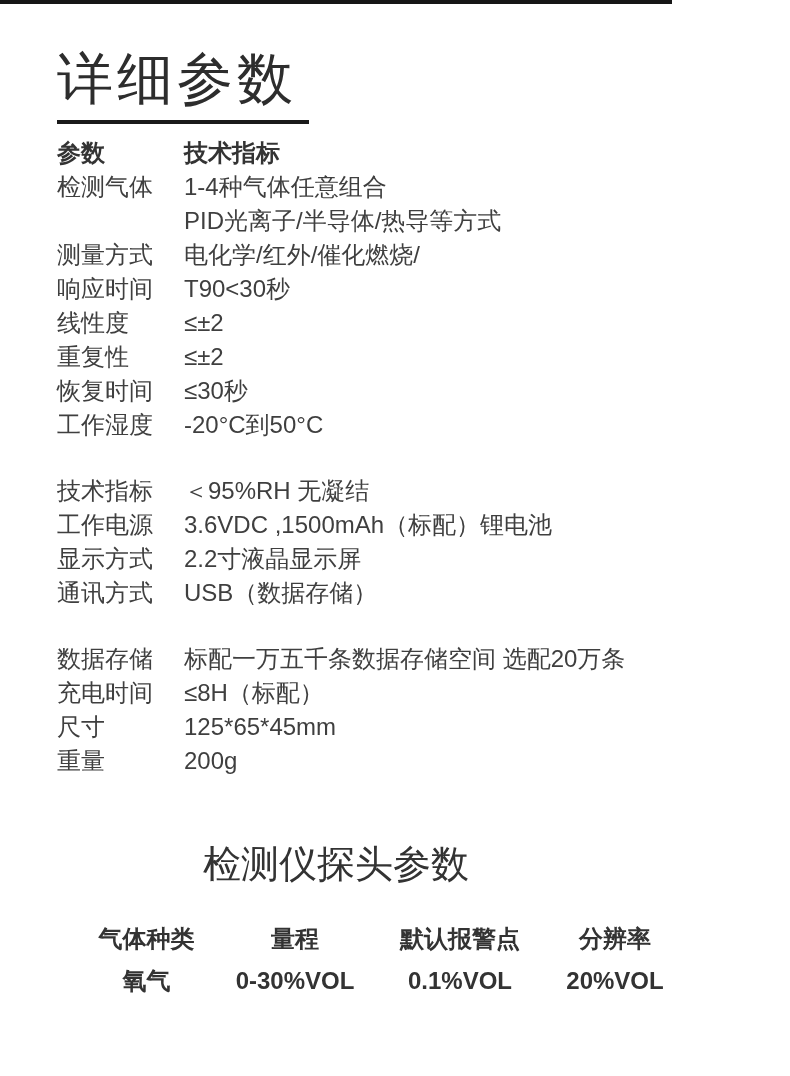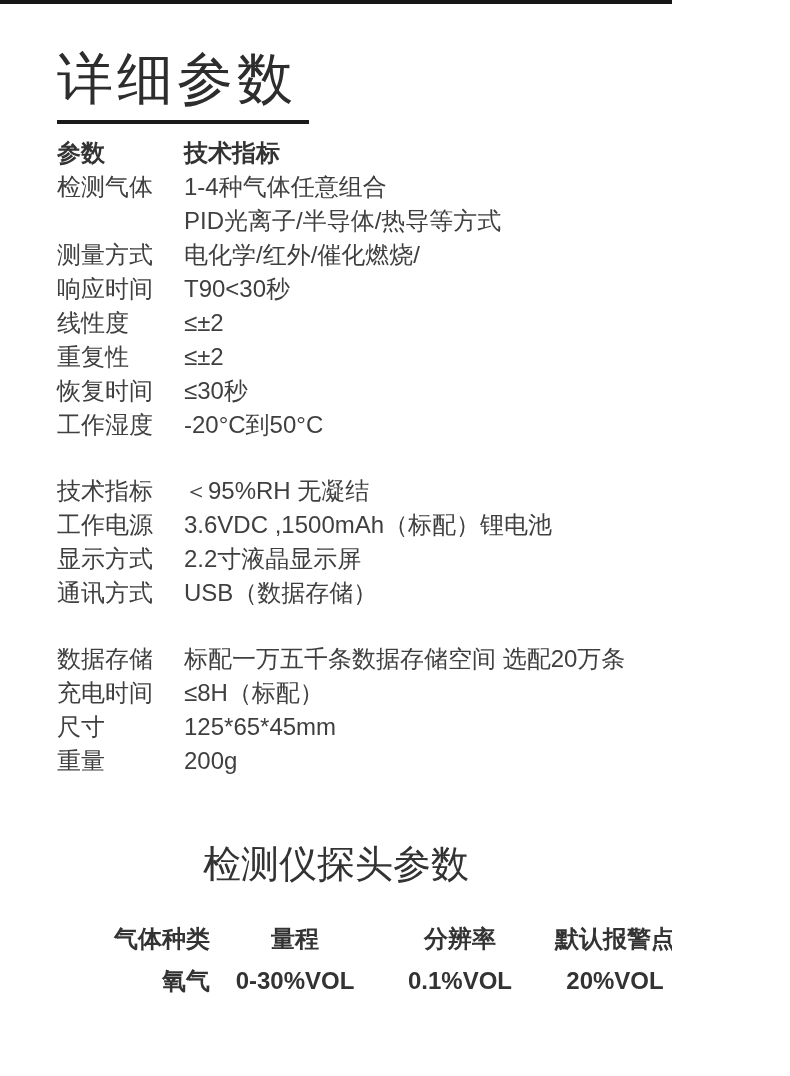--- a/index.html
+++ b/index.html
@@ -85,21 +85,21 @@
     display: grid;
     grid-template-columns: 140px 170px 160px 150px;
     height: 42px;
     align-items: center;
   }
   .probe-cell {
     text-align: center;
     white-space: nowrap;
   }
   .probe-cell.first {
-    text-align: right;
+    text-align: center;
     padding-left: 13px;
   }
 </style>
 </head>
 <body>
 
 <div class="page">
 
   <div class="top-divider"></div>
 
@@ -198,22 +198,22 @@
 
     </div>
   </div>
 
   <h2 class="section-title">检测仪探头参数</h2>
 
   <div class="probe-table">
     <div class="probe-row">
       <span class="probe-cell first">气体种类</span>
       <span class="probe-cell">量程</span>
+      <span class="probe-cell">默认报警点</span>
       <span class="probe-cell">分辨率</span>
-      <span class="probe-cell">默认报警点</span>
     </div>
     <div class="probe-row">
       <span class="probe-cell first">氧气</span>
       <span class="probe-cell">0-30%VOL</span>
       <span class="probe-cell">0.1%VOL</span>
       <span class="probe-cell">20%VOL</span>
     </div>
   </div>
 
 </div>

